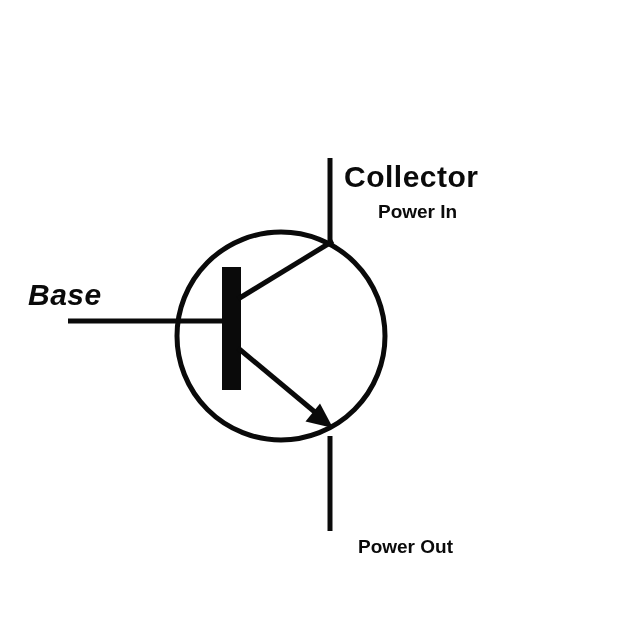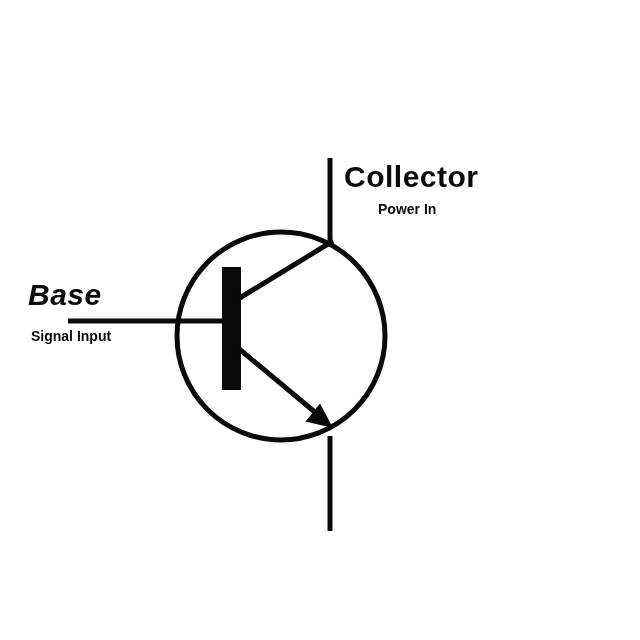--- a/index.html
+++ b/index.html
@@ -25,21 +25,21 @@
     color: #0a0a0a;
     font-weight: 700;
     font-size: 30px;
     letter-spacing: 0.5px;
     white-space: nowrap;
   }
   .term-sub {
     position: absolute;
     color: #0a0a0a;
     font-weight: 700;
-    font-size: 14px;
+    font-size: 19px;
     white-space: nowrap;
   }
   .lbl-collector { left: 344px; top: 160px; }
   .sub-collector { left: 378px; top: 201px; }
   .lbl-base      { left: 28px;  top: 278px; font-style: italic; }
   .sub-base      { left: 31px;  top: 328px; }
   .lbl-emitter   { left: 344px; top: 496px; }
   .sub-emitter   { left: 358px; top: 536px; }
 </style>
 </head>
@@ -62,16 +62,16 @@
     <line x1="238" y1="299" x2="333" y2="241" stroke="#0a0a0a" stroke-width="5"></line>
 
     <line x1="238" y1="348" x2="316" y2="413" stroke="#0a0a0a" stroke-width="5"></line>
     <polygon points="333,428 305.5,421.5 320,403.5" fill="#0a0a0a"></polygon>
   </svg>
 
   <div class="term-label lbl-collector">Collector</div>
   <div class="term-sub sub-collector">Power In</div>
 
   <div class="term-label lbl-base">Base</div>
-  <div class="term-sub sub-base">Signal Input</div>
 
+  <div class="term-sub sub-emitter">Power Out</div>
 
 </div>
 
 </body></html>

